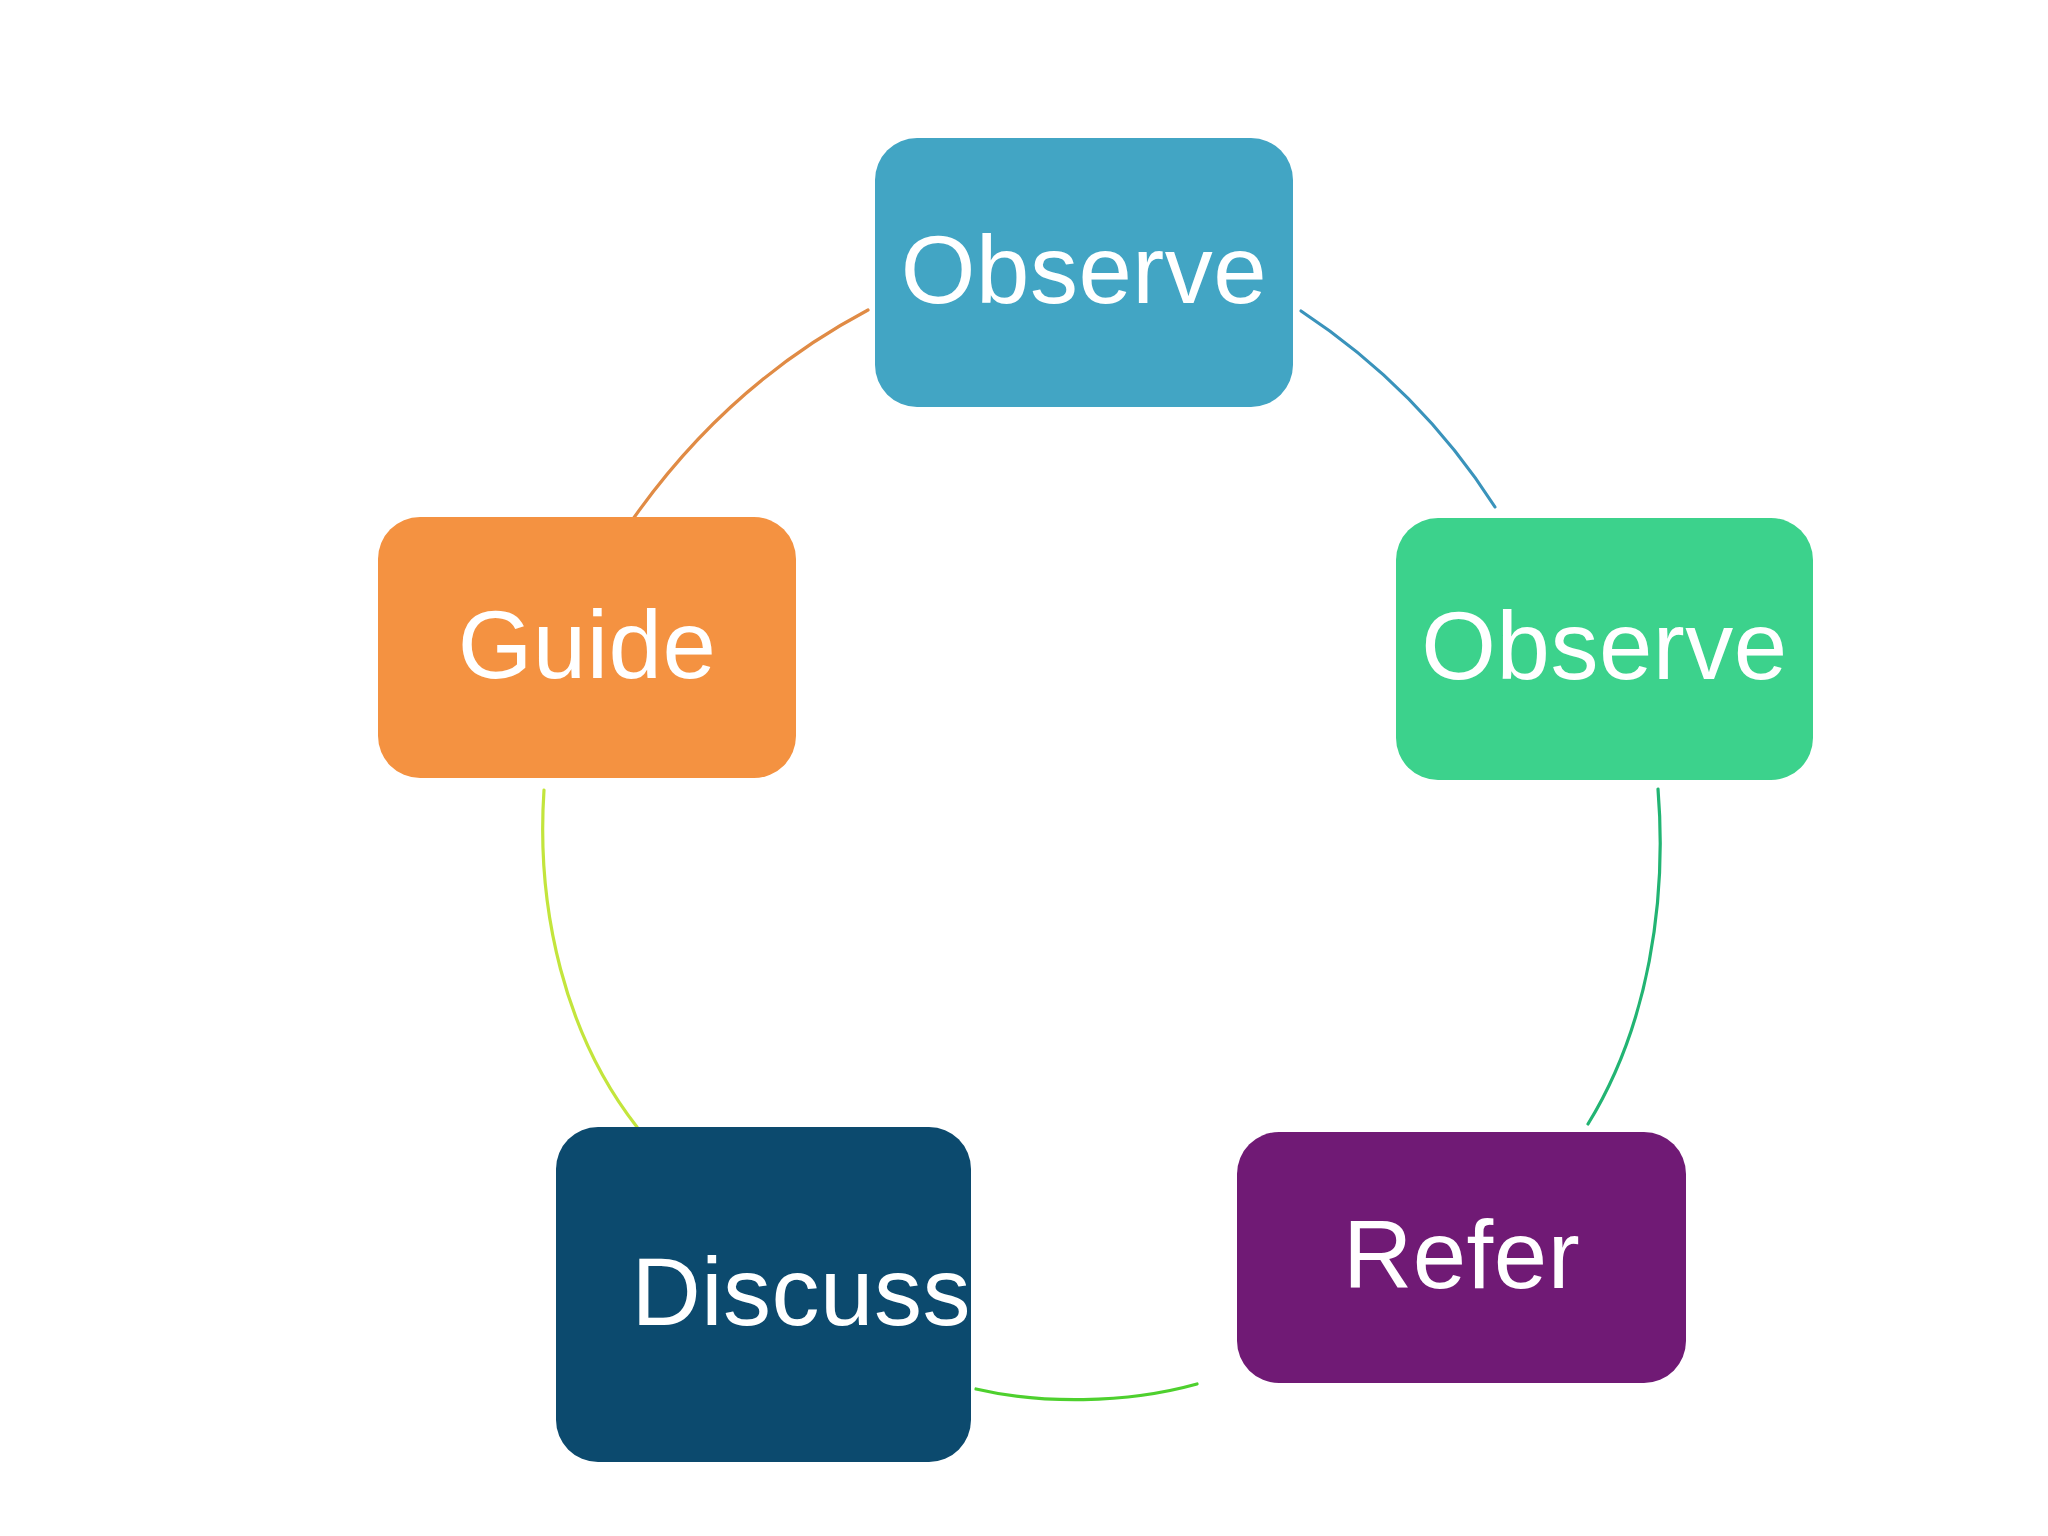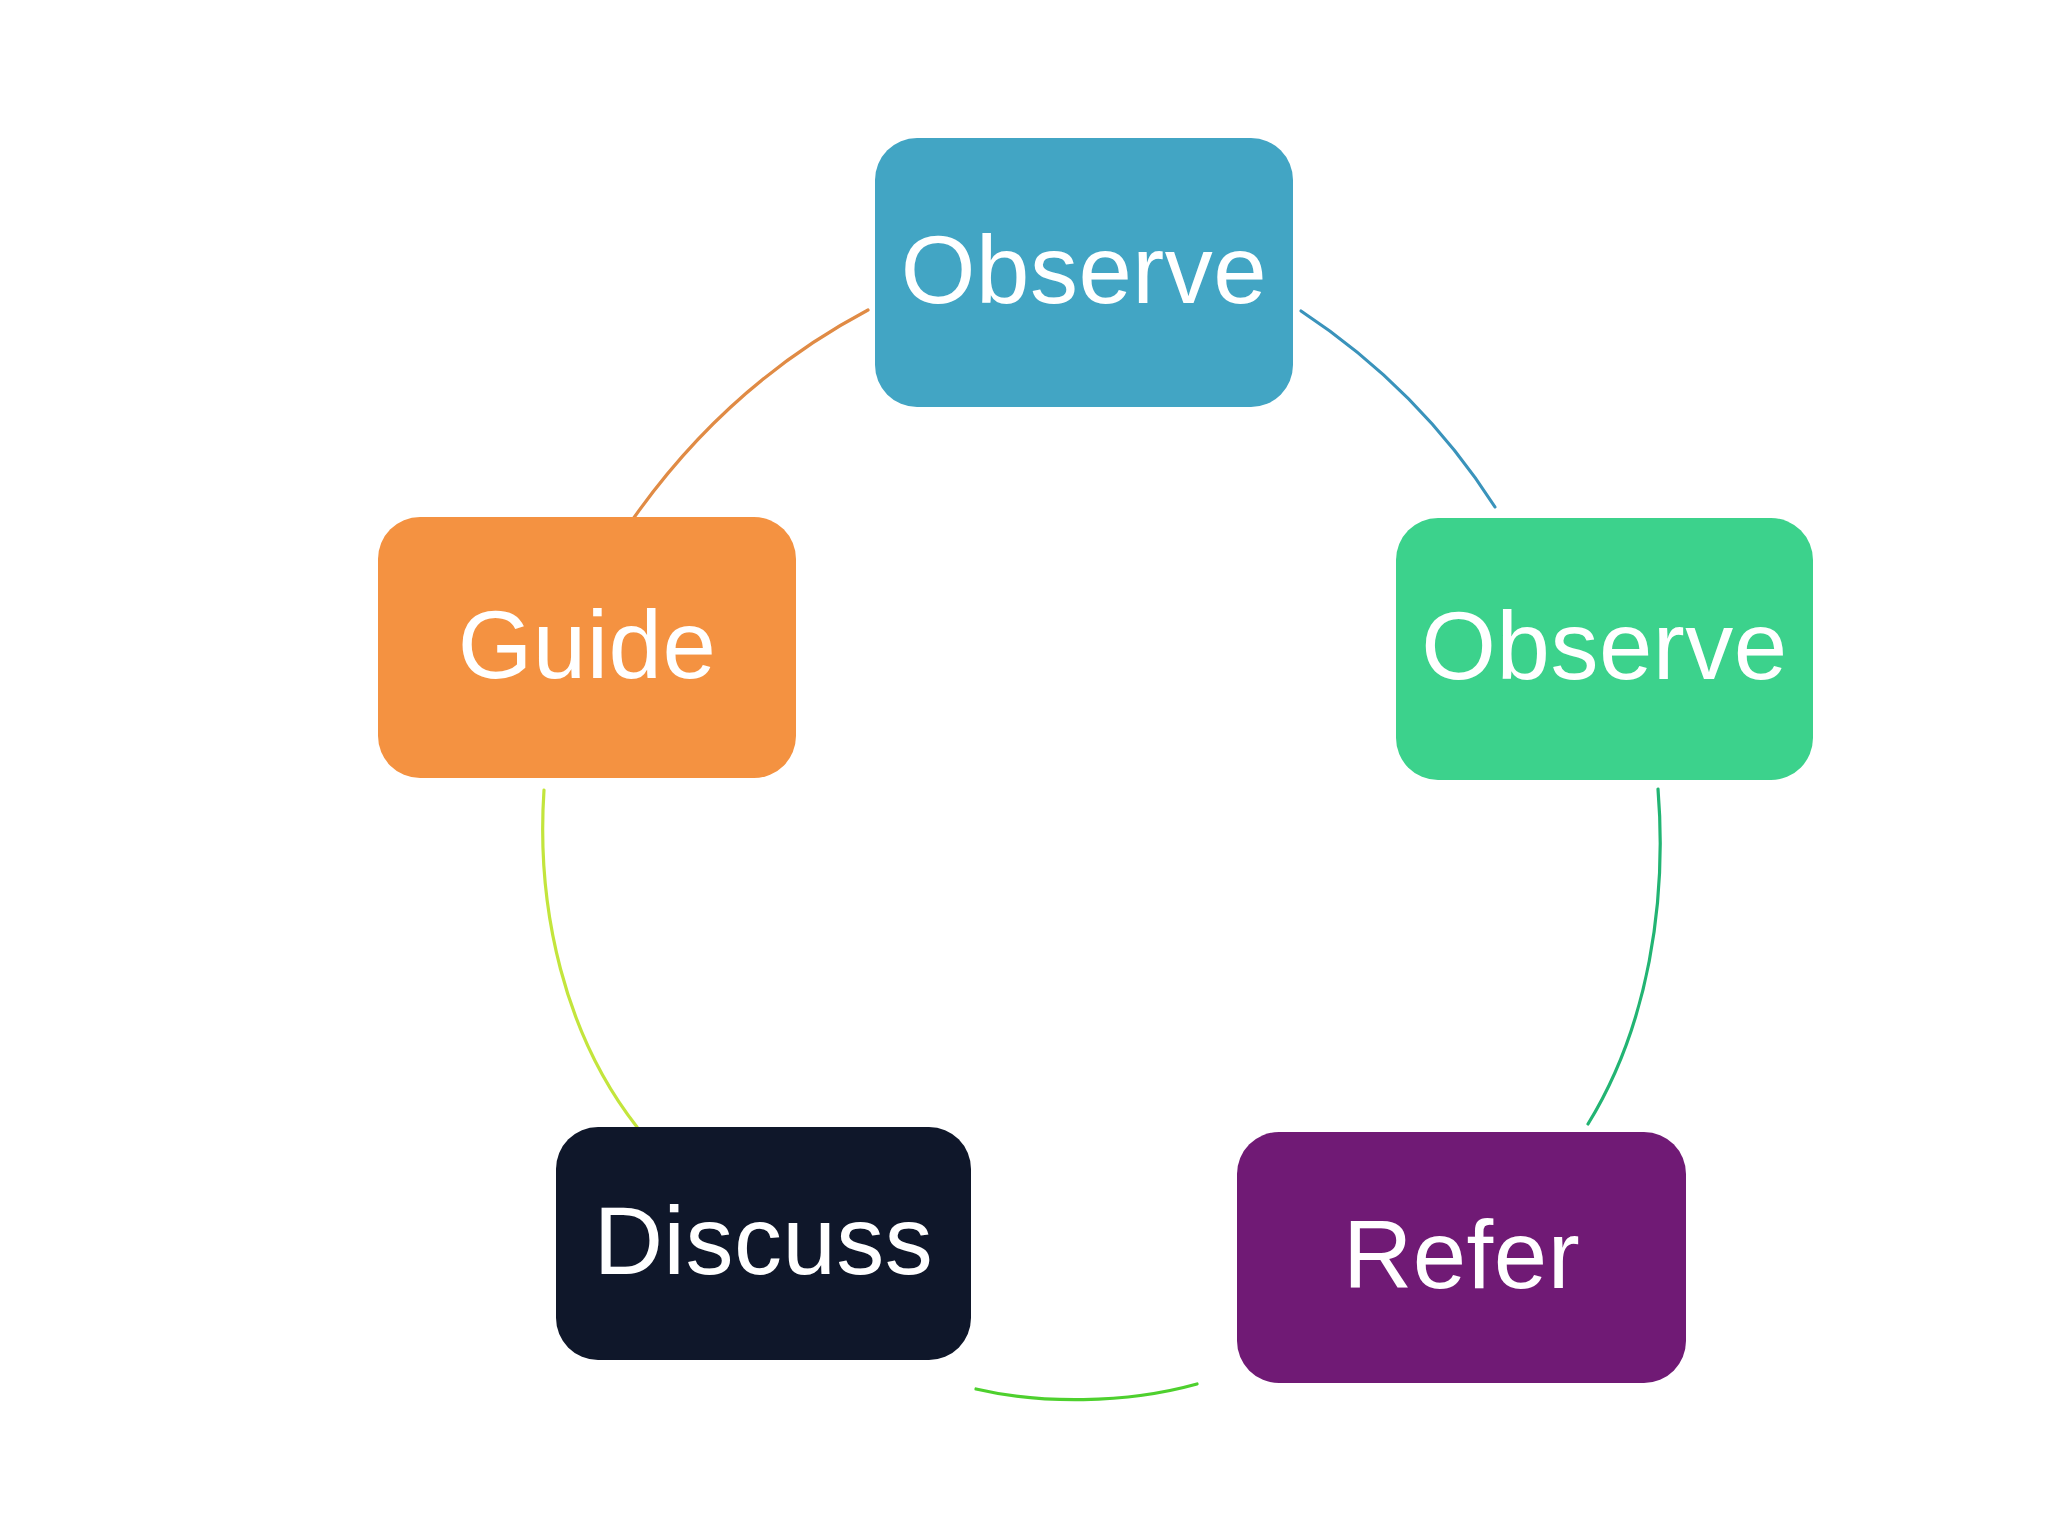--- a/index.html
+++ b/index.html
@@ -68,21 +68,21 @@
   </div>
 
   <div class="node" id="node-interact" style="left: 1396px; top: 518px; width: 417px; height: 262px; background: rgb(60, 210, 140);">
     <span class="node-label">Observe</span>
   </div>
 
   <div class="node" id="node-refer" style="left: 1237px; top: 1132px; width: 449px; height: 251px; background: #701a75;">
     <span class="node-label">Refer</span>
   </div>
 
-  <div class="node" id="node-discuss" style="left: 556px; top: 1127px; width: 415px; height: 233px; background: #0f172a;">
+  <div class="node" id="node-discuss" style="left: 556px; top: 1127px; width: 415px; height: 335px; background: #0c4a6e; justify-content: flex-end;">
     <span class="node-label">Discuss</span>
   </div>
 
   <div class="node" id="node-guide" style="left: 358px; top: 517px; width: 418px; height: 261px; background: rgb(244, 146, 65); margin-left: 20px;">
     <span class="node-label">Guide</span>
   </div>
 
 </div>
 
 </body></html>

